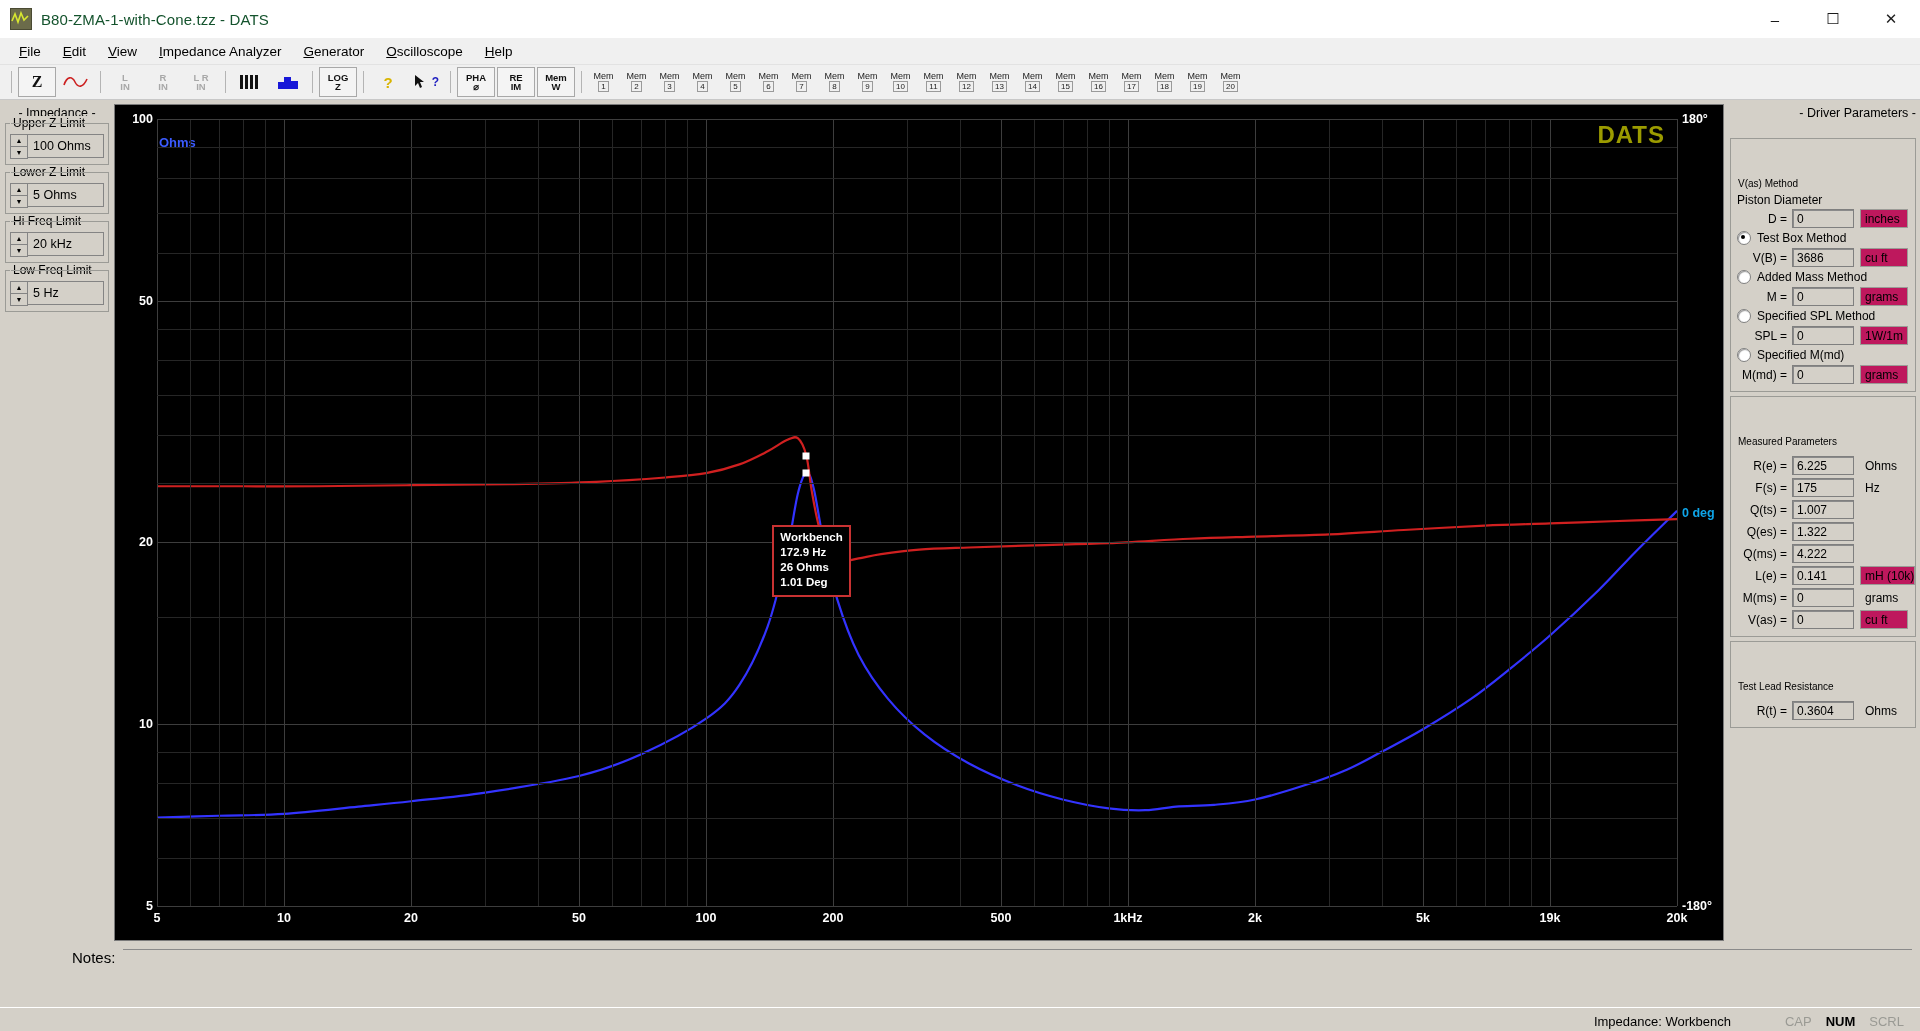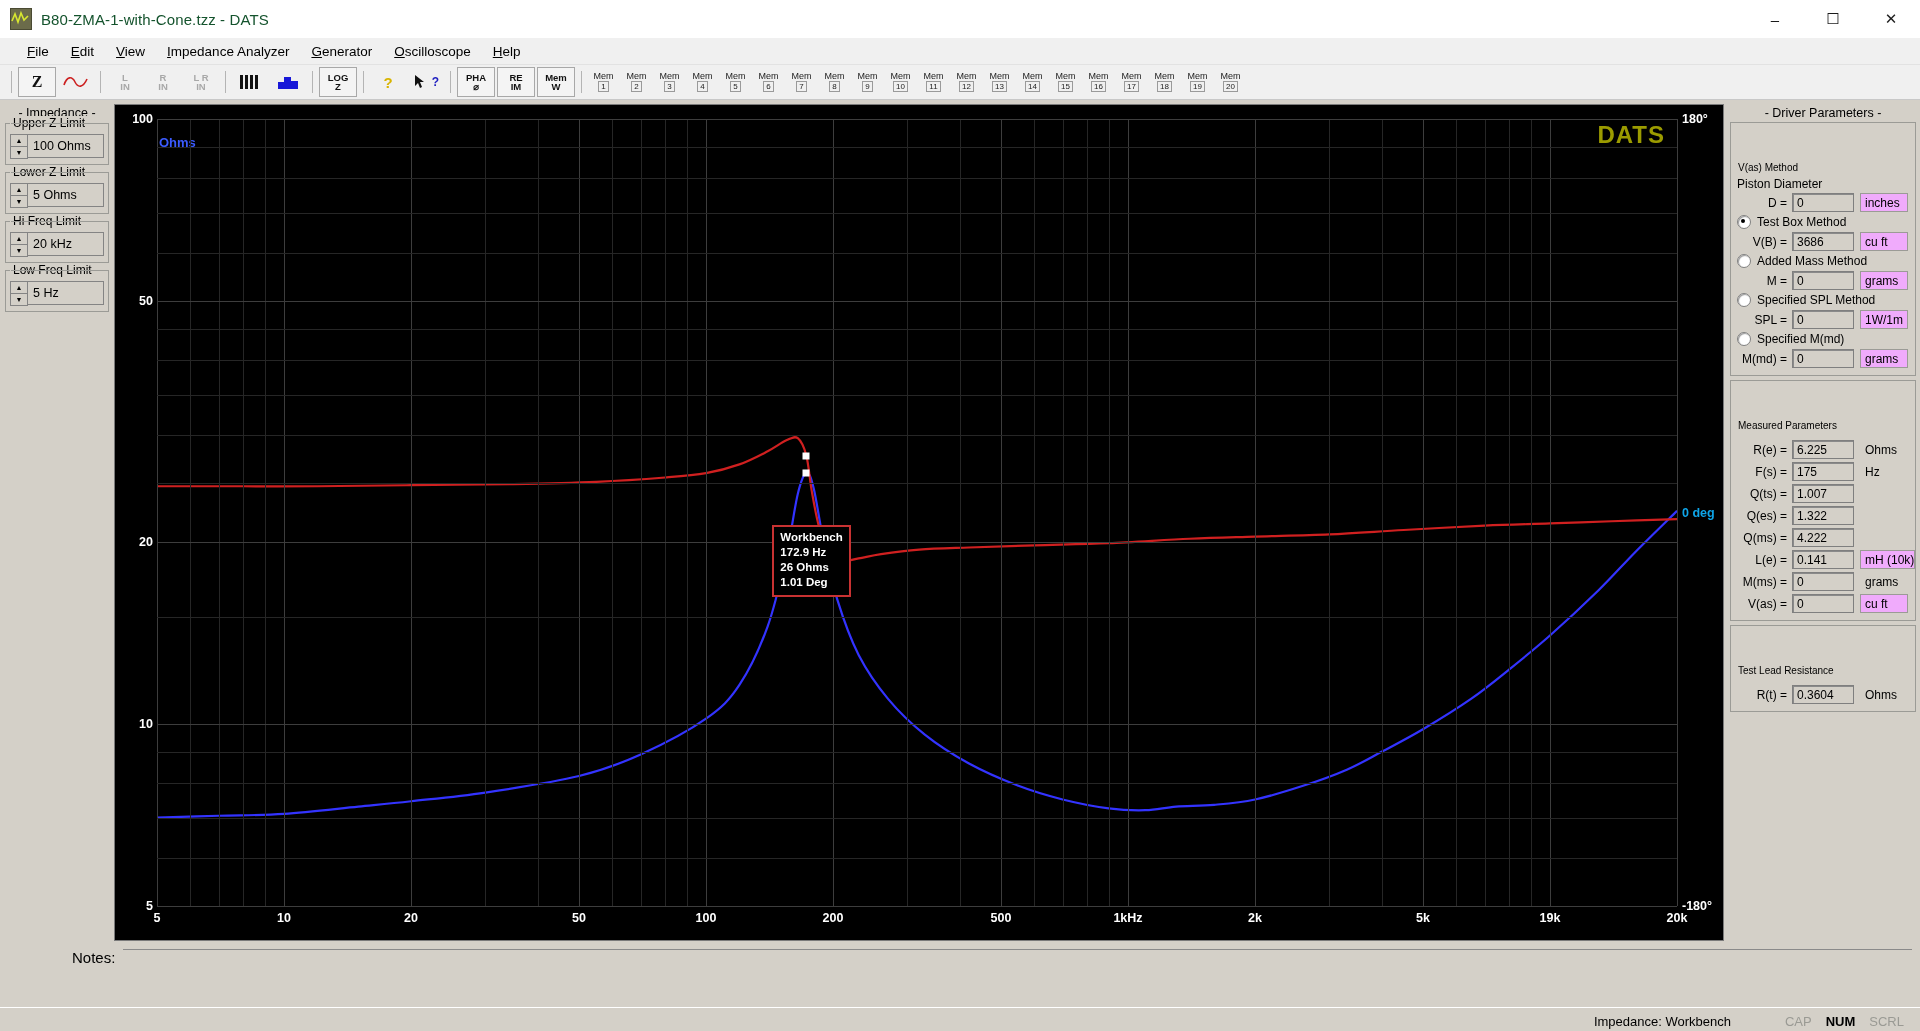--- a/index.html
+++ b/index.html
@@ -13,21 +13,21 @@
   
   #titlebar{height:38px;background:#ffffff;display:flex;align-items:center;position:relative;}
   #app-icon{width:20px;height:20px;margin-left:10px;margin-right:9px;background:#6b6b4a;
             border:1px solid #4a4a33;position:relative;overflow:hidden;flex:none;}
   #app-icon svg{position:absolute;left:0;top:0;}
   #title-text{font-size:15px;color:#14532d;letter-spacing:.1px;}
   #win-buttons{position:absolute;right:0;top:0;height:38px;display:flex;}
   .win-btn{width:58px;height:38px;display:flex;align-items:center;justify-content:center;
            font-size:15px;color:#1a1a1a;}
   
-  #menubar{height:26px;background:#f0f0f0;display:flex;align-items:center;padding-left:16px;
+  #menubar{height:26px;background:#f0f0f0;display:flex;align-items:center;padding-left:8px;
            border-bottom:1px solid #e2e2e2;}
   .menu-item{padding:4px 11px;font-size:13.5px;color:#000;}
   .menu-item u{text-decoration:underline;}
   
   #toolbar{height:34px;background:#f0f0f0;display:flex;align-items:center;padding-left:6px;
            border-bottom:1px solid #c8c8c8;overflow:hidden;}
   .tb-btn{height:28px;min-width:28px;display:flex;align-items:center;justify-content:center;
           padding:0 4px;margin:0 1px;font-size:11px;font-weight:bold;color:#111;
           background:#f0f0f0;flex:none;}
   .tb-btn.framed{border:1px solid #a8a8a8;background:#f4f4f4;}
@@ -80,34 +80,34 @@
   #dats-logo{position:absolute;right:58px;top:16px;color:#9b9b00;font-size:24px;
              font-weight:bold;letter-spacing:1px;}
   .marker{position:absolute;width:7px;height:7px;background:#ffffff;
           transform:translate(-50%,-50%);}
   #tooltip{position:absolute;background:#000;border:2px solid #c83232;
            padding:3px 6px 4px;line-height:1.32;color:#fff;font-size:11.5px;font-weight:bold;
            white-space:nowrap;}
   
   #rightpanel{width:192px;flex:none;background:#d4d0c8;padding:4px 4px 0 2px;box-sizing:border-box;
               font-size:12px;}
-  .rp-title{text-align:center;font-size:12.5px;margin:2px 0 2px;}
+  .rp-title{text-align:right;font-size:12.5px;margin:2px 0 18px;}
   .rgrp{border:1px solid #9b9b96;border-top:none;margin-bottom:4px;padding:0 4px 4px;position:relative;}
   .rgrp-label{position:relative;top:-8px;background:#d4d0c8;display:inline-block;
               padding:0 3px;font-size:10px;margin-top:48px;}
   .rgrp::before,.rgrp::after{content:"";position:absolute;top:0;height:1px;background:#9b9b96;}
   .rgrp::before{left:0;width:4px;}
   .rgrp::after{right:0;width:calc(100% - 4px);}
   .rp-plain{font-size:12px;margin:-5px 0 2px 2px;}
   .fld-row{display:flex;align-items:center;margin-bottom:3px;}
   .fld-lbl{width:52px;text-align:right;padding-right:5px;font-size:12px;flex:none;}
   .fld-box{height:19px;background:#d4d0c8;border:1px solid #7f7f7f;
            box-shadow:inset 1px 1px 0 #8a8a8a;box-sizing:border-box;
            display:flex;align-items:center;padding-left:4px;font-size:12px;width:62px;flex:none;}
-  .fld-unit{height:19px;background:#f0abfc;border:1px solid #9b9b96;box-sizing:border-box;
+  .fld-unit{height:19px;background:#be185d;border:1px solid #9b9b96;box-sizing:border-box;
             display:flex;align-items:center;padding-left:4px;font-size:12px;margin-left:6px;
             min-width:48px;flex:none;}
   .fld-unit.bare{border:none;background:none;margin-left:7px;}
   .radio-row{display:flex;align-items:center;margin:2px 0 3px 2px;}
   .radio{width:12px;height:12px;border-radius:50%;border:1px solid #808080;
          background:#fff;box-shadow:inset 1px 1px 1px #9a9a9a;margin-right:6px;
          position:relative;flex:none;}
   .radio.on::after{content:"";position:absolute;left:3px;top:3px;width:4px;height:4px;
                    border-radius:50%;background:#000;}
   

